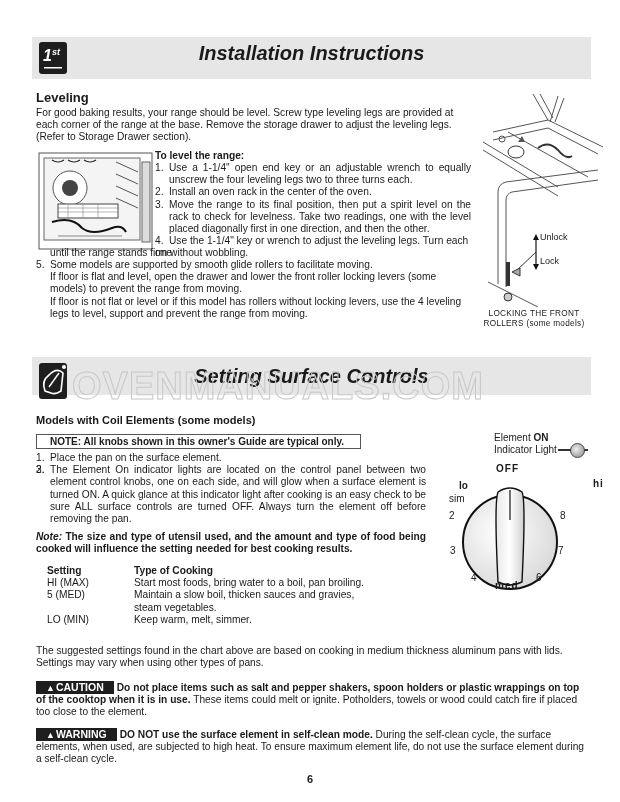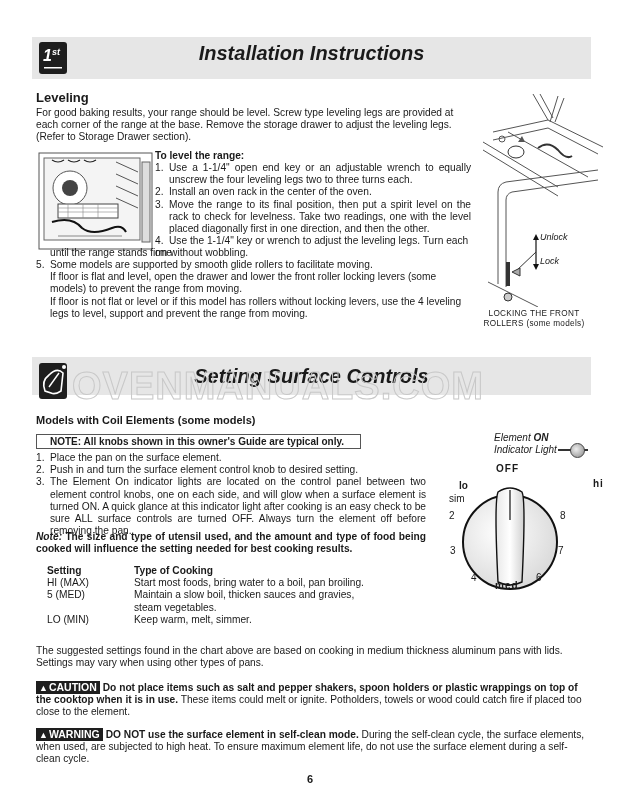--- a/index.html
+++ b/index.html
@@ -10,35 +10,35 @@
   .banner2 { top: 357px; height: 38px; }
   .banner-icon { position: absolute; left: 7px; background: #1e1e1e; border-radius: 3px; }
   .banner1 .banner-icon { top: 5px; width: 28px; height: 32px; }
   .banner2 .banner-icon { top: 6px; width: 28px; height: 36px; }
   .banner-title { position: absolute; left: 0; right: 0; text-align: center; font-style: italic; font-weight: bold;
                   font-size: 20px; color: #1a1a1a; }
   .banner1 .banner-title { top: 10px; }
   .banner2 .banner-title { top: 13px; }
   .watermark { position: absolute; left: 72px; top: 380px; font-size: 38px; font-weight: bold; letter-spacing: 1px;
                color: transparent; -webkit-text-stroke: 1px #c8c8c8; white-space: nowrap; }
-  .abs { position: absolute; font-style: italic; }
+  .abs { position: absolute; }
   h2.sub { position: absolute; margin: 0; font-weight: bold; }
   p { margin: 0; }
   .para { position: absolute; }
   ol.steps { margin: 0; padding: 0; list-style: none; }
   ol.steps li { position: relative; padding-left: 14px; }
   ol.steps li .num { position: absolute; left: 0; top: 0; }
   .justify { text-align: justify; }
   .note-box { position: absolute; left: 36px; top: 434px; width: 310px; height: 13px; border: 1px solid #555;
               font-weight: bold; padding-left: 13px; line-height: 13px; font-size: 10px; }
   table.settings { position: absolute; left: 47px; top: 565px; border-collapse: collapse; font-size: 10.2px; }
   table.settings td, table.settings th { padding: 0; vertical-align: top; text-align: left; line-height: 12.2px; }
   table.settings th { font-weight: bold; }
   table.settings .c1 { width: 87px; }
-  .badge { display: inline-block; background: #1e1e1e; color: #fff; font-weight: bold; padding: 0 3px; line-height: 12px;
+  .badge { display: inline-block; background: #1e1e1e; color: #fff; font-weight: bold; padding: 0 10px; line-height: 12px;
            font-size: 10.5px; margin-right: 3px; }
   .badge .tri { display: inline-block; font-size: 9px; margin-right: 1px; }
   .page-num { position: absolute; left: 0; right: 0; top: 773px; text-align: center; font-weight: bold; font-size: 11px; }
   .caption { position: absolute; left: 478px; top: 309px; width: 112px; text-align: center; font-size: 8.2px; line-height: 10px; letter-spacing: 0.3px; }
   .dial-label { position: absolute; font-size: 10px; }
   .dial-label.bold { font-weight: bold; }
 </style>
 </head>
 <body>
 
@@ -131,21 +131,21 @@
   <div class="banner-title">Setting Surface Controls</div>
 </div>
 <div class="watermark">OVENMANUALS.COM</div>
 
 <h2 class="sub" style="left:36px; top:414px; font-size:11px;">Models with Coil Elements (some models)</h2>
 <div class="note-box">NOTE:  All knobs shown in this owner's Guide are typical only.</div>
 
 <div class="para justify" style="left:36px; top:452px; width:390px;">
   <ol class="steps">
     <li><span class="num">1.</span><span>Place the pan on the surface element.</span></li>
-    <li><span class="num">2.</span><span>Push in and turn the surface element control knob to desired setting.</span></li>
+    <li><span class="num">2.</span></li>
     <li><span class="num">3.</span><span>The Element On indicator lights are located on the control panel between two element control knobs, one on each side, and will glow when a surface element is turned ON. A quick glance at this indicator light after cooking is an easy check to be sure ALL surface controls are turned OFF. Always turn the element off before removing the pan.</span></li>
   </ol>
 </div>
 
 <p class="para justify" style="left:36px; top:531px; width:390px; font-weight:bold;">
   <i>Note:</i><span> The size and type of utensil used, and the amount and type of food being cooked will influence the setting needed for best cooking results.</span>
 </p>
 
 <div class="abs" style="left:494px; top:432px; font-size:10px; line-height:12px;">
   <div><span>Element </span><b>ON</b></div>

